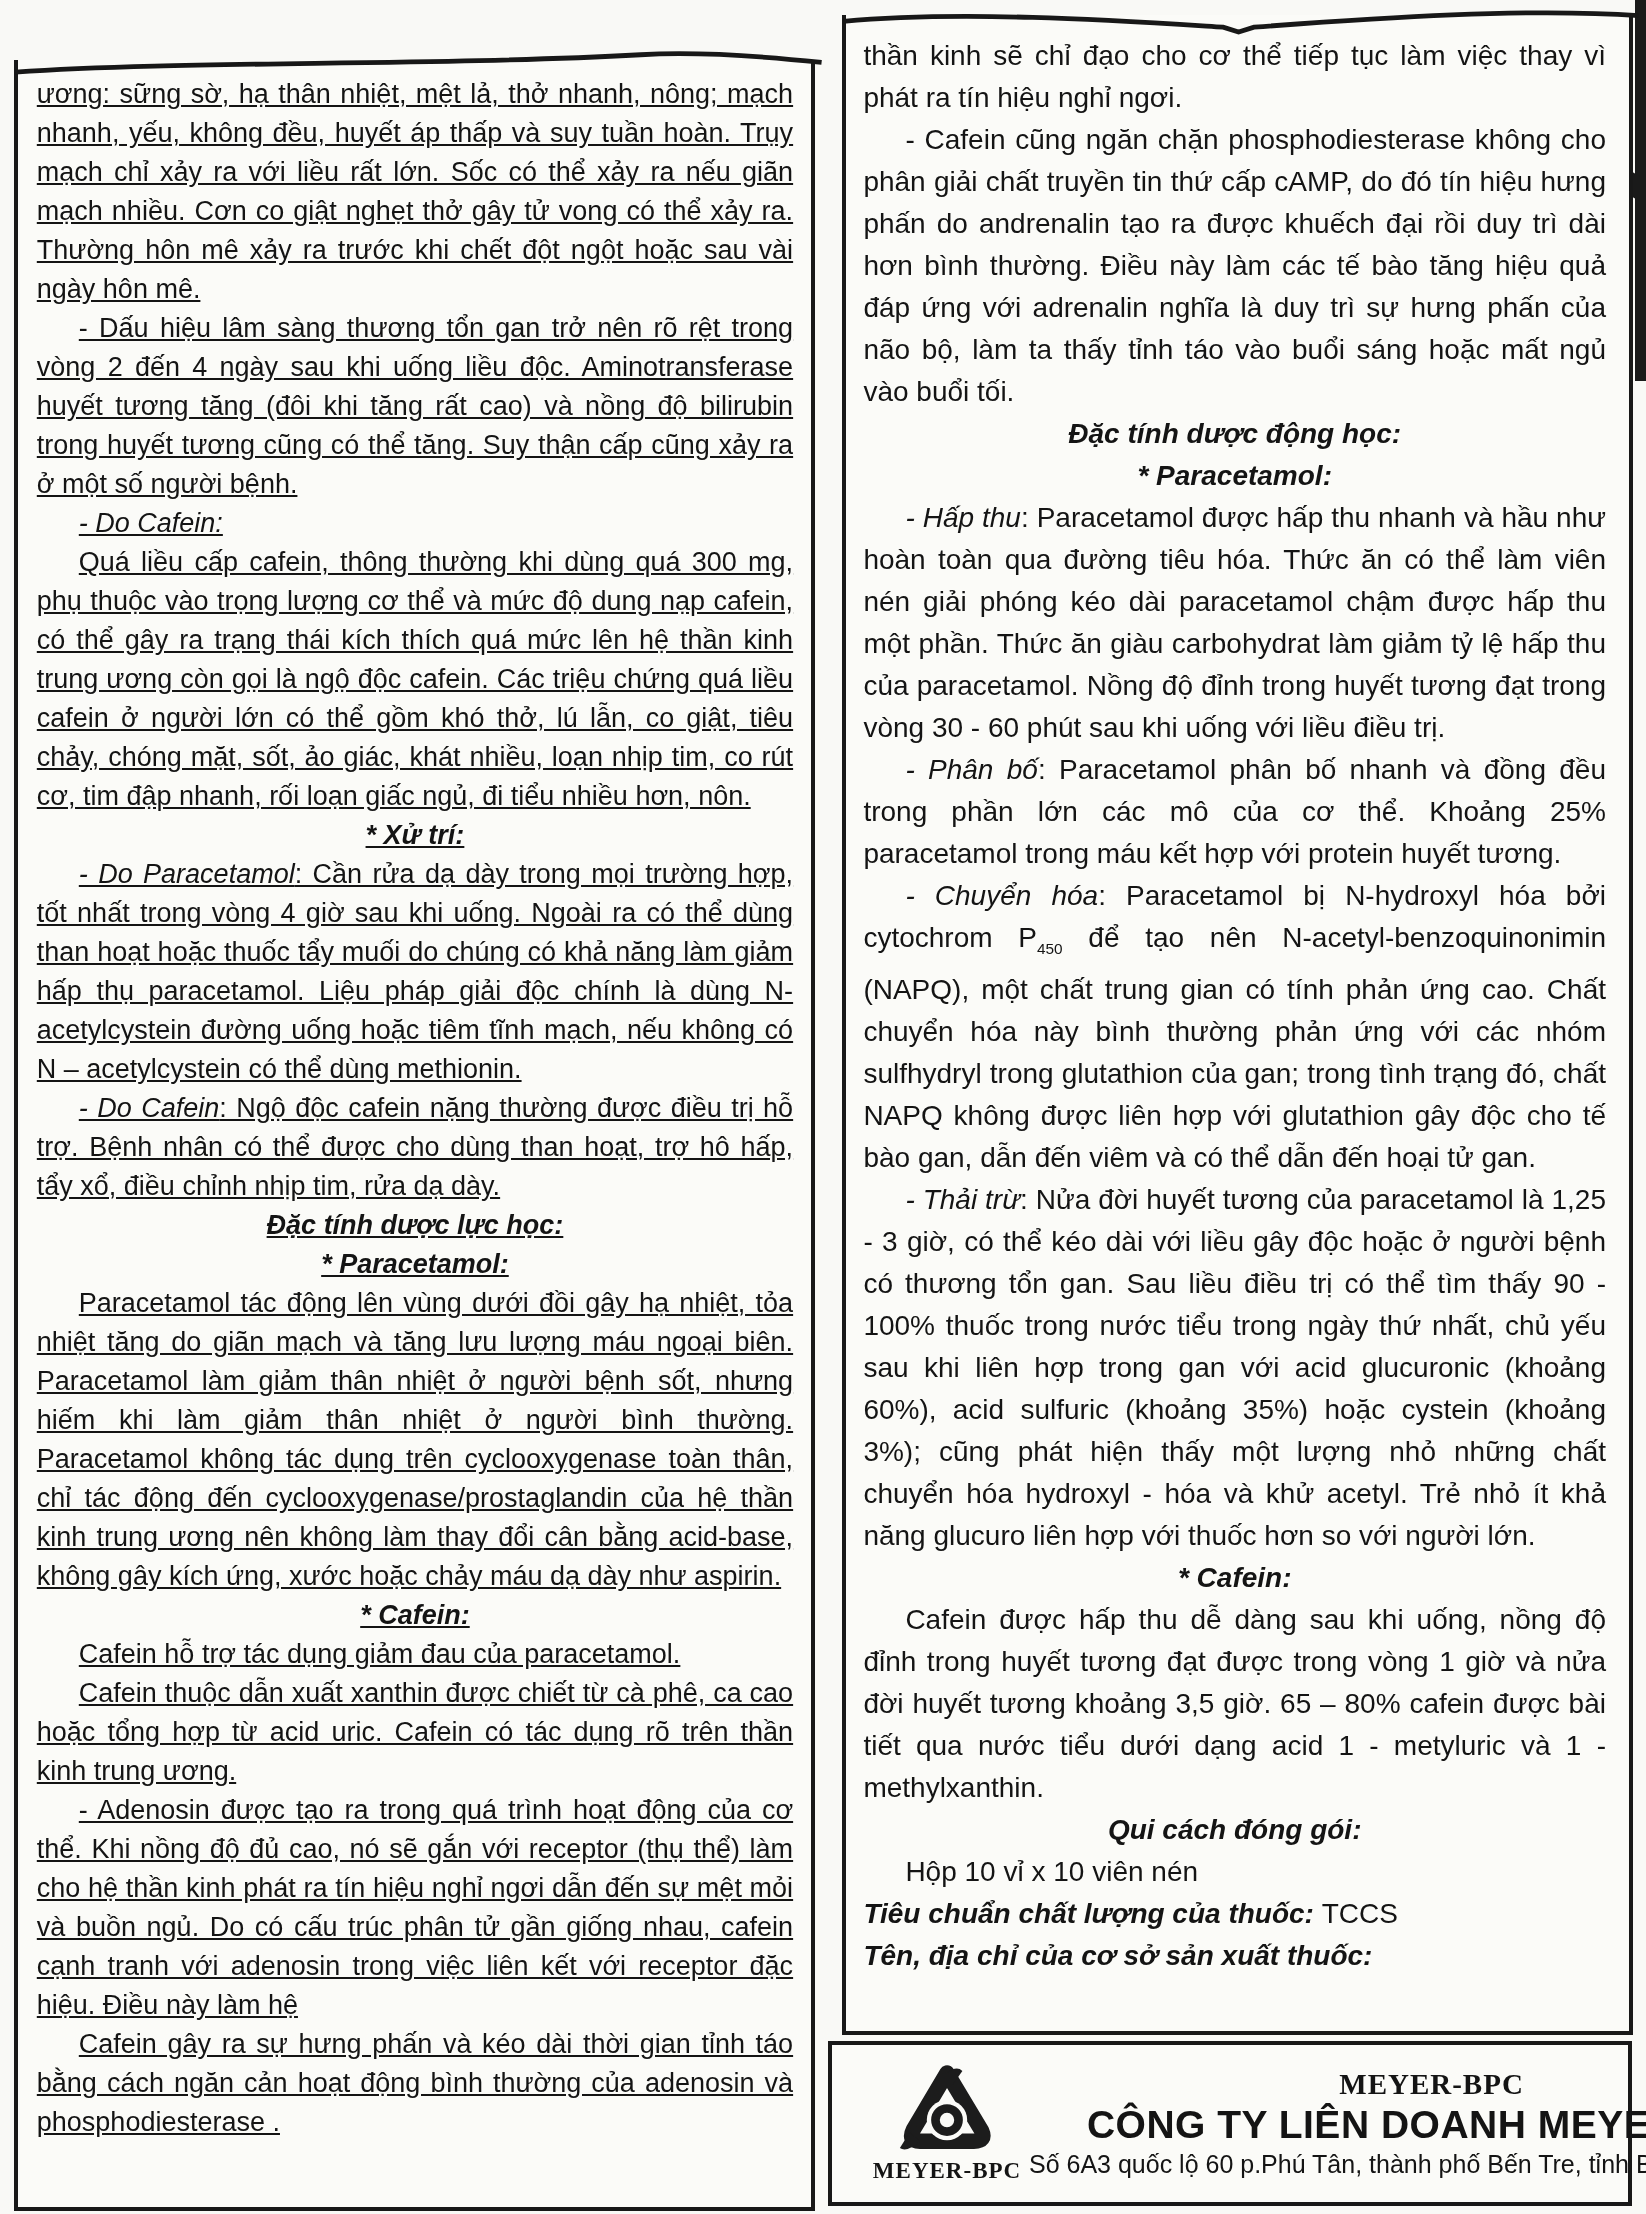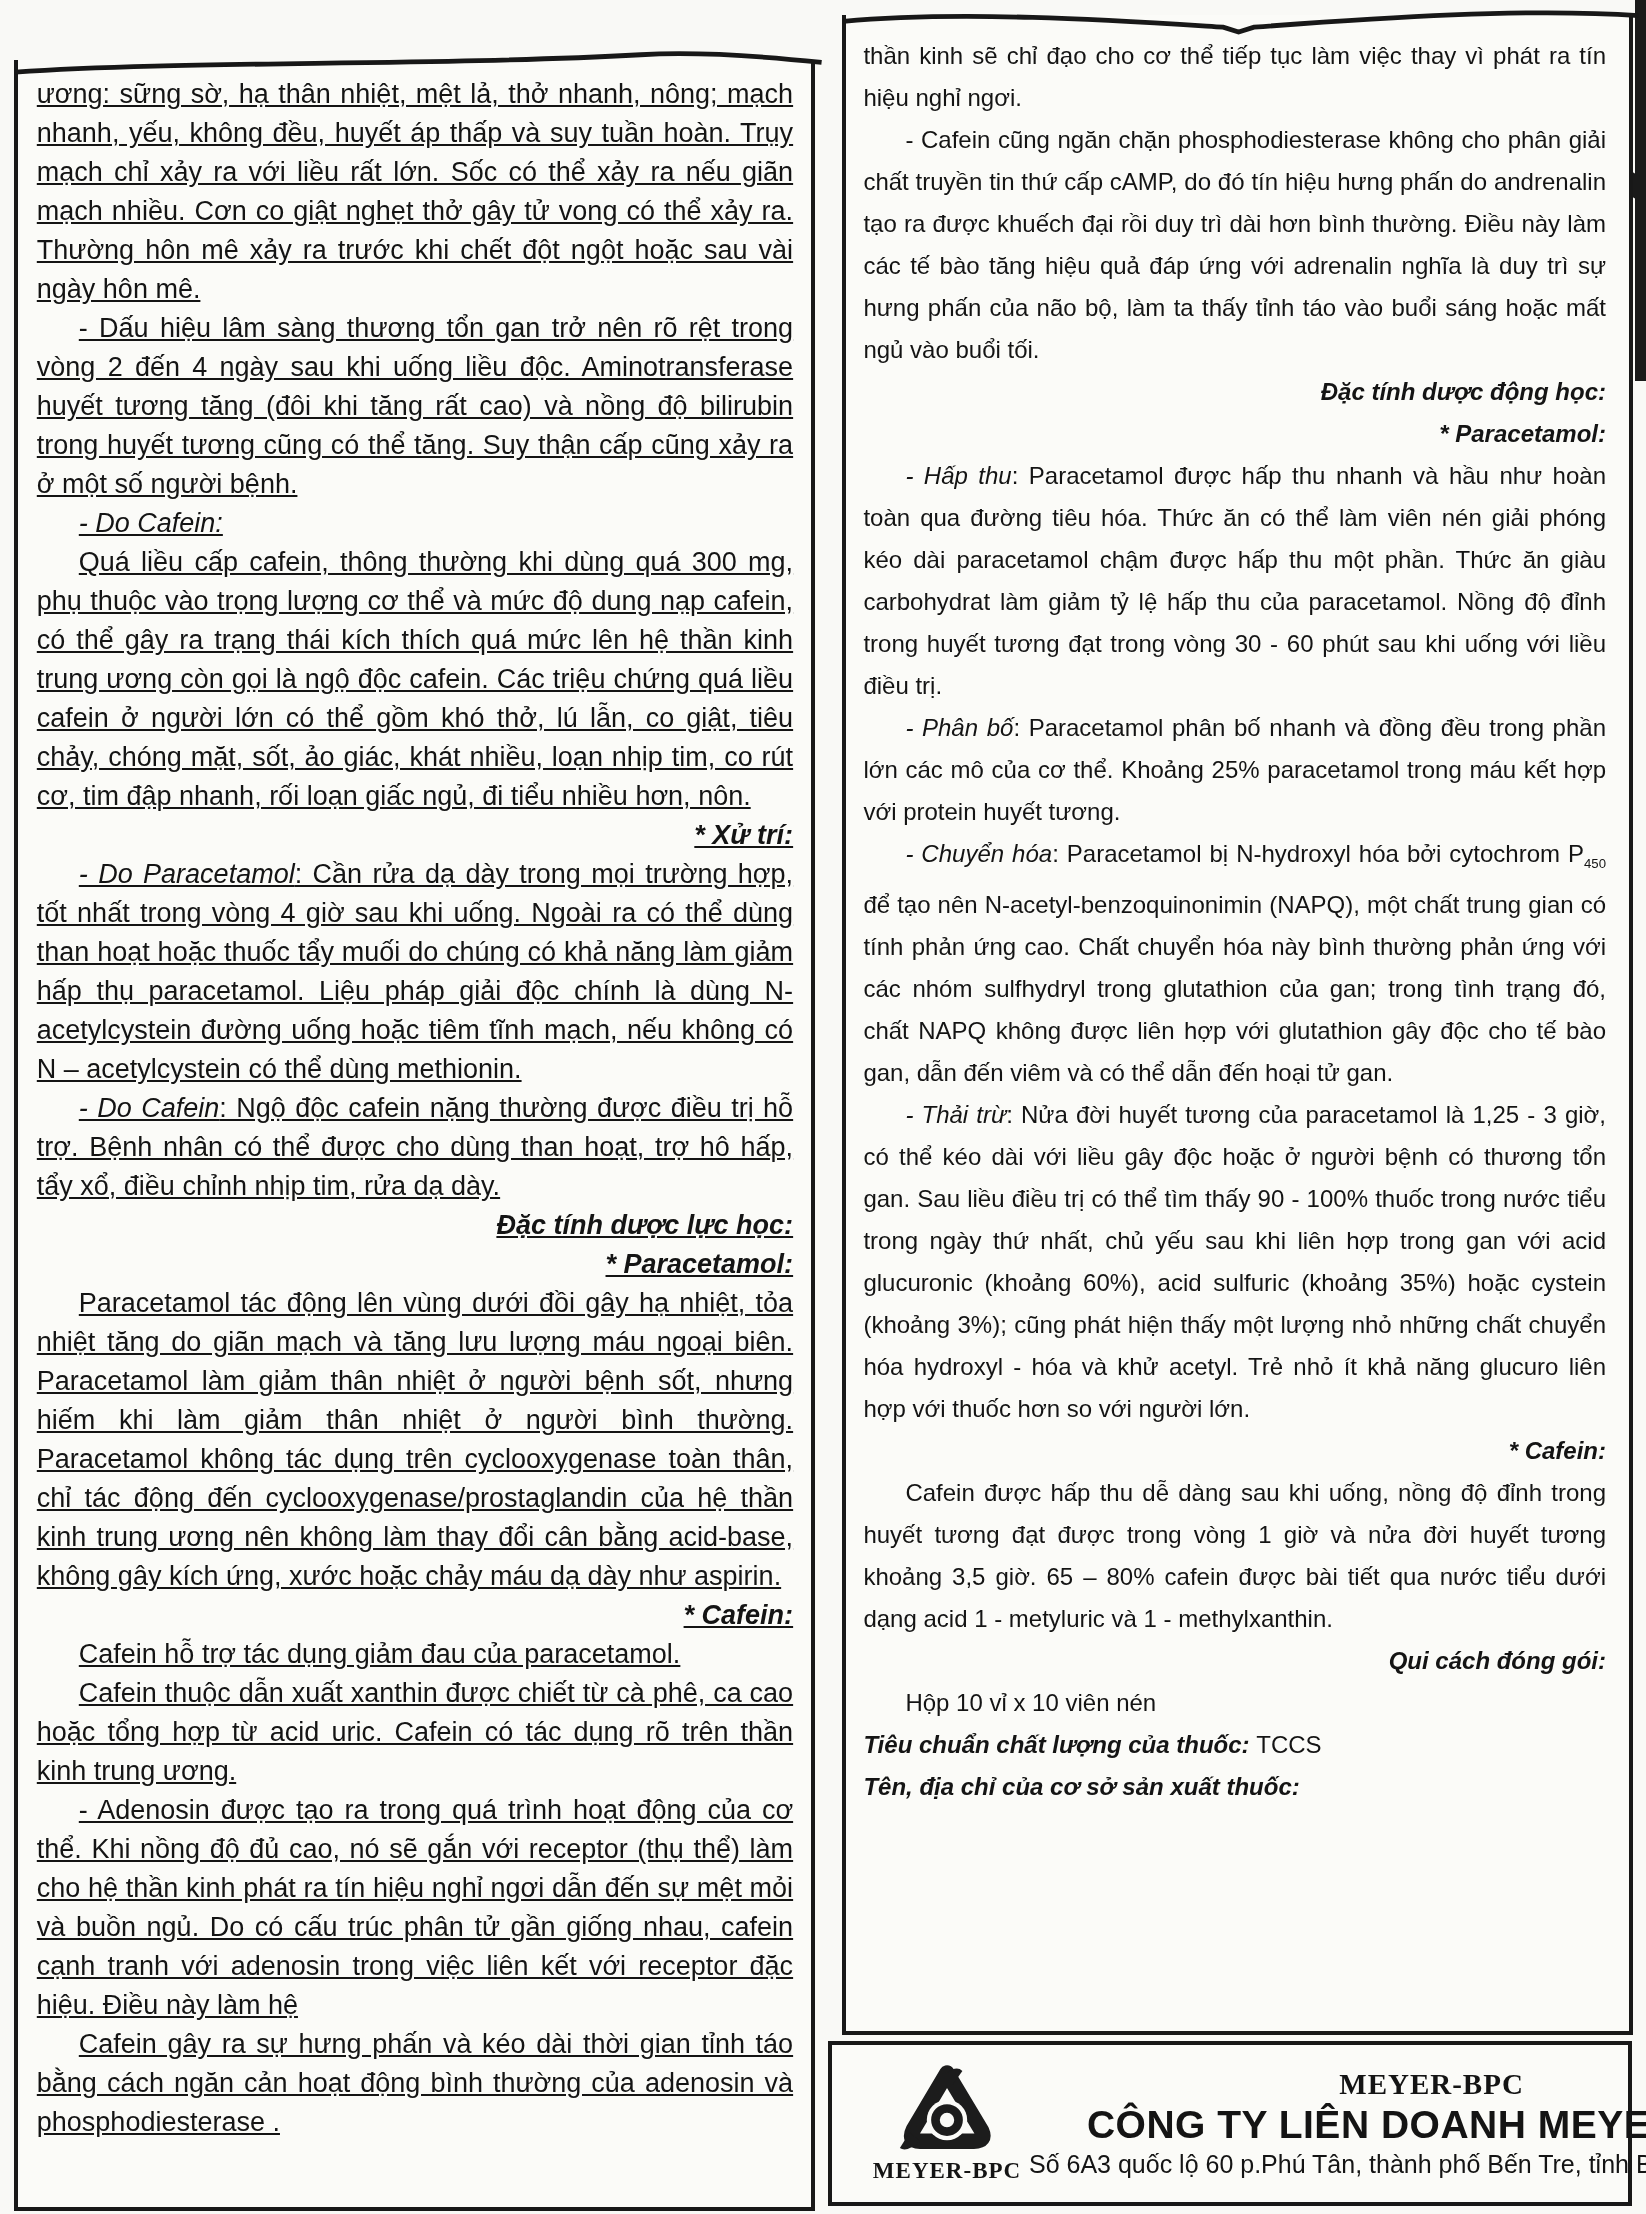--- a/index.html
+++ b/index.html
@@ -12,23 +12,23 @@
   }
   .scan-edge { position:absolute; right:0; top:0; width:10.6px; height:381px; background:#1a1a1a; }
   .scan-edge:after{ content:""; position:absolute; left:-3.9px; top:174px; width:7.7px; height:25px; background:#1a1a1a; transform:skewY(30deg); }
 
   .box { position:absolute; box-sizing:border-box; border:4.8px solid #181818; border-top:none; background:#fbfbf8; }
   .box-left  { left:13.5px;  top:60px; width:801px; height:2151px; padding:15.4px 17.4px 11.6px 19.3px;text-decoration:underline; }
   .box-right { left:842px; top:15.4px; width:791px; height:2020px; padding:19.3px 23px 11.6px 17.4px; }
   .top-curve { position:absolute; left:-4.8px; top:-13.5px; pointer-events:none; }
 
   .col p.para { margin:0; text-align:justify; font-size:27px; line-height:39px; }
-  .box-right .col p.para { font-size:24px; line-height:42px; }
+  .box-right .col p.para { font-size:28px; line-height:42px; }
   .col p.indent { text-indent:42px; }
-  .col p.heading { font-weight:bold; font-style:italic; text-align:right; }
+  .col p.heading { font-weight:bold; font-style:italic; text-align:center; }
   .col sub { font-size:0.55em; }
   .col sup { font-size:0.55em; }
 
   .footer-box {
     position:absolute; left:828px; top:2041px; width:804px; height:165px;
     box-sizing:border-box; border:4.8px solid #181818; background:#fbfbf8;
     display:flex; align-items:center; padding:5.8px 9.7px 5.8px 33px;
   }
   .logo-wrap { width:164px; flex:0 0 auto; display:flex; flex-direction:column; align-items:center; }
   .logo-caption { font-family:"Liberation Serif", "DejaVu Serif", serif; font-weight:bold; font-size:23px; letter-spacing:1px; margin-top:1.9px; }

